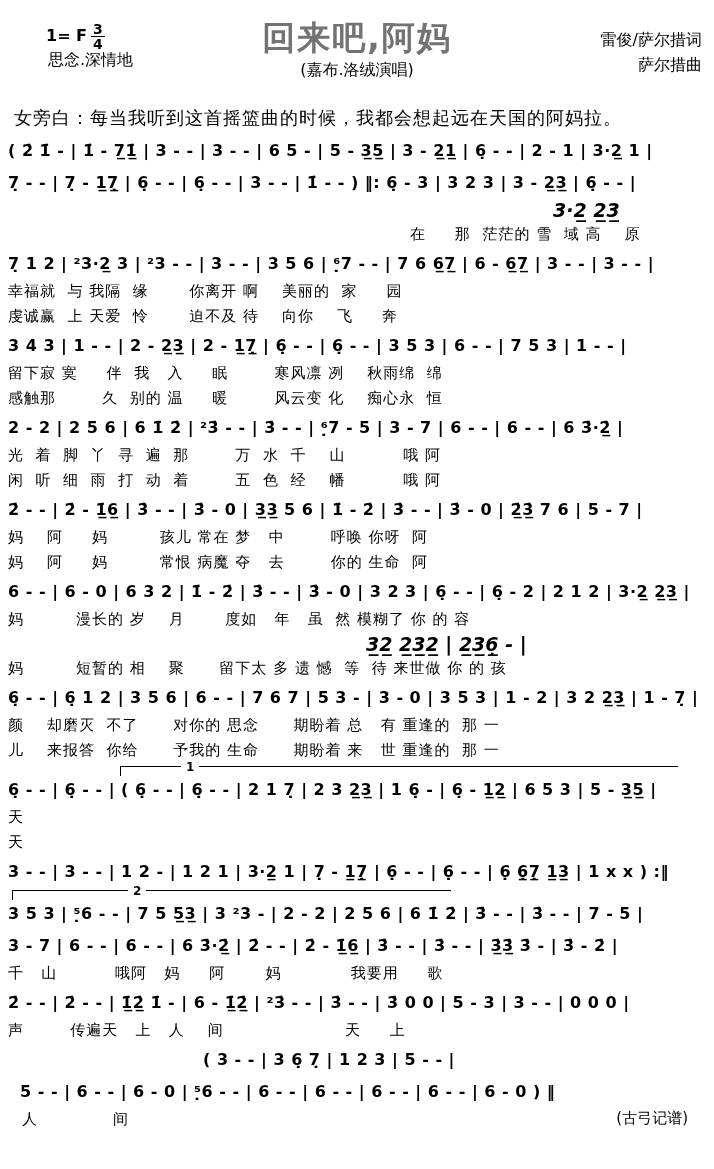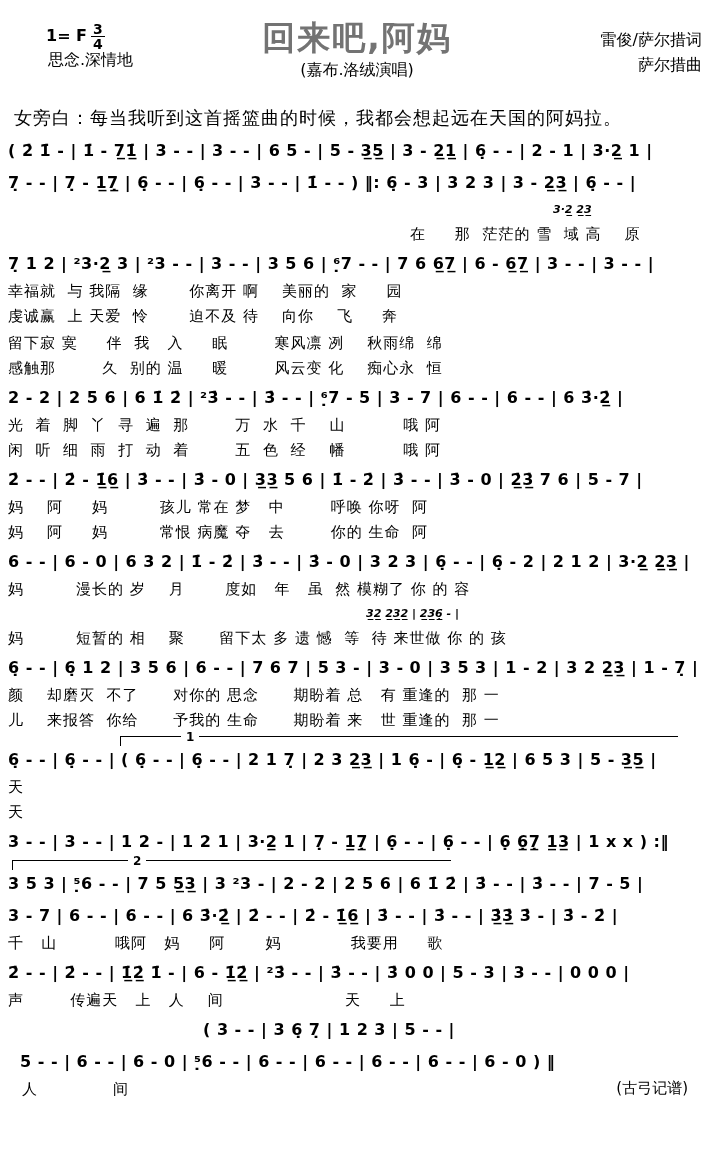--- a/index.html
+++ b/index.html
@@ -22,21 +22,21 @@
   .narration{font-size:18px;margin:10px 0 6px 6px;letter-spacing:1px;}
   
   .system{position:relative;margin:0 16px 2px 0;}
   .notes{
     font-family:"DejaVu Sans","DejaVu Sans Mono",sans-serif;
     font-weight:bold;font-size:16px;line-height:30px;
     white-space:pre;letter-spacing:0.5px;
   }
   .variant{
     font-family:"DejaVu Sans",sans-serif;
-    font-weight:bold;font-style:italic;font-size:11px;line-height:24px;white-space:pre;
+    font-weight:bold;font-style:italic;font-size:19px;line-height:24px;white-space:pre;
   }
   .lyric{font-size:15px;line-height:25px;white-space:pre;letter-spacing:1px;}
   .volta{position:absolute;height:9px;border-top:1.5px solid #000;border-left:1.5px solid #000;}
   .volta .vlabel{
     position:relative;top:-11px;background:#fff;padding:0 5px;
     font-size:12px;font-weight:bold;font-family:"DejaVu Sans",sans-serif;
   }
   .endnote{position:absolute;right:2px;bottom:4px;font-size:15px;}
   .s15row{position:relative;}
 </style>
@@ -70,20 +70,21 @@
     <div class="lyric" style="padding-left:402px;">在     那  茫茫的 雪  域 高    原</div>
   </div>
 
   <div class="system">
     <div class="notes">7̣ 1 2 | ²3·2̲ 3 | ²3 - - | 3 - - | 3 5 6 | ⁶̣7 - - | 7 6 6̲7̲ | 6 - 6̲7̲ | 3 - - | 3 - - |</div>
     <div class="lyric">幸福就  与 我隔  缘       你离开 啊    美丽的  家     园</div>
     <div class="lyric">虔诚赢  上 天爱  怜       迫不及 待    向你    飞     奔</div>
   </div>
 
   <div class="system">
+    <div class="notes">3 4 3 | 1 - - | 2 - 2̲3̲ | 2 - 1̲7̲̣ | 6̣ - - | 6̣ - - | 3 5 3 | 6 - - | 7 5 3 | 1 - - |</div>
     <div class="lyric">留下寂 寞     伴  我   入     眠        寒风凛 冽    秋雨绵  绵</div>
     <div class="lyric">感触那        久  别的 温     暖        风云变 化    痴心永  恒</div>
   </div>
 
   <div class="system">
     <div class="notes">2 - 2 | 2 5 6 | 6 1̇ 2̇ | ²3̇ - - | 3̇ - - | ⁶̣7 - 5 | 3 - 7 | 6 - - | 6 - - | 6 3̇·2̲̇ |</div>
     <div class="lyric">光  着  脚  丫  寻  遍  那        万  水  千    山          哦 阿</div>
     <div class="lyric">闲  听  细  雨  打  动  着        五  色  经    幡          哦 阿</div>
   </div>
 

